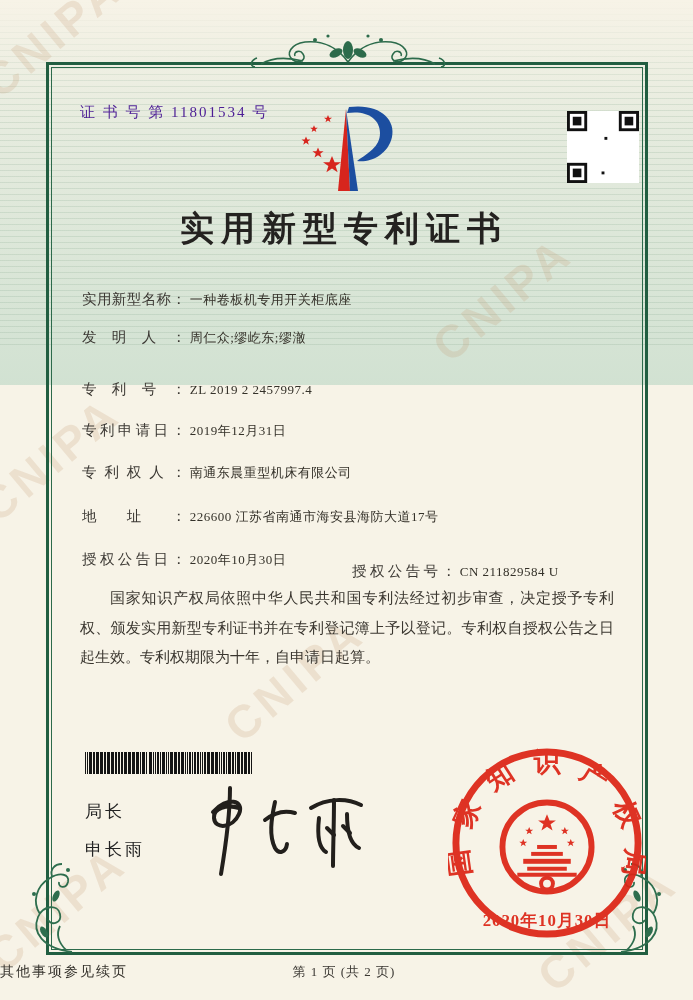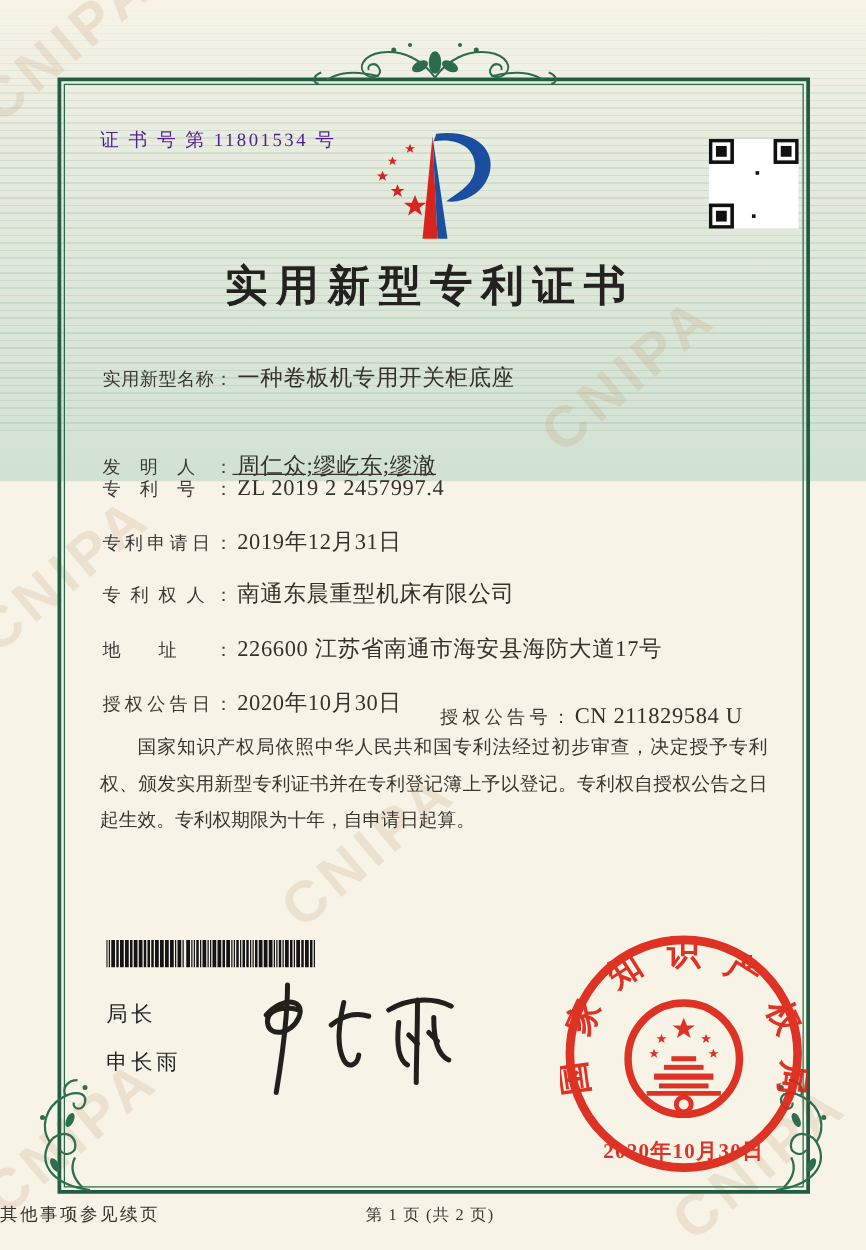--- a/index.html
+++ b/index.html
@@ -44,23 +44,23 @@
   .qr{position:absolute; left:567px; top:111px;}
   .title{
     position:absolute; left:46px; top:206px; width:596px; text-align:center;
     font-size:34px; font-weight:bold; letter-spacing:7px; color:#242220;
   }
   .row{position:absolute; left:82px; width:540px; font-size:15px; white-space:nowrap;}
   .flabel{
     display:inline-block; width:104px; font-size:14.5px;
     text-align:justify; text-align-last:justify; vertical-align:baseline; color:#3c3934;
   }
-  .fvalue{font-size:18px; color:#343129; letter-spacing:.5px;}
+  .fvalue{font-size:13px; color:#343129; letter-spacing:.5px;}
   .pair2{position:absolute; left:270px; top:12px;}
-  .r1{top:290px;} .r2{top:360px;text-decoration:underline;} .r3{top:380px;} .r4{top:421px;}
+  .r1{top:290px;} .r2{top:328px;} .r3{top:380px;} .r4{top:421px;}
   .r5{top:463px;} .r6{top:507px;} .r7{top:550px;}
   .body-text{
     position:absolute; left:80px; top:584px; width:534px;
     font-size:15px; line-height:29.5px; text-align:justify; color:#3a362f;
   }
   .body-text p{margin:0; text-indent:2em;}
   .barcode{position:absolute; left:85px; top:752px;}
   .signer{
     position:absolute; left:85px; top:800px;
     font-family:"Liberation Sans",sans-serif; font-size:17px; letter-spacing:3px; color:#242424;

